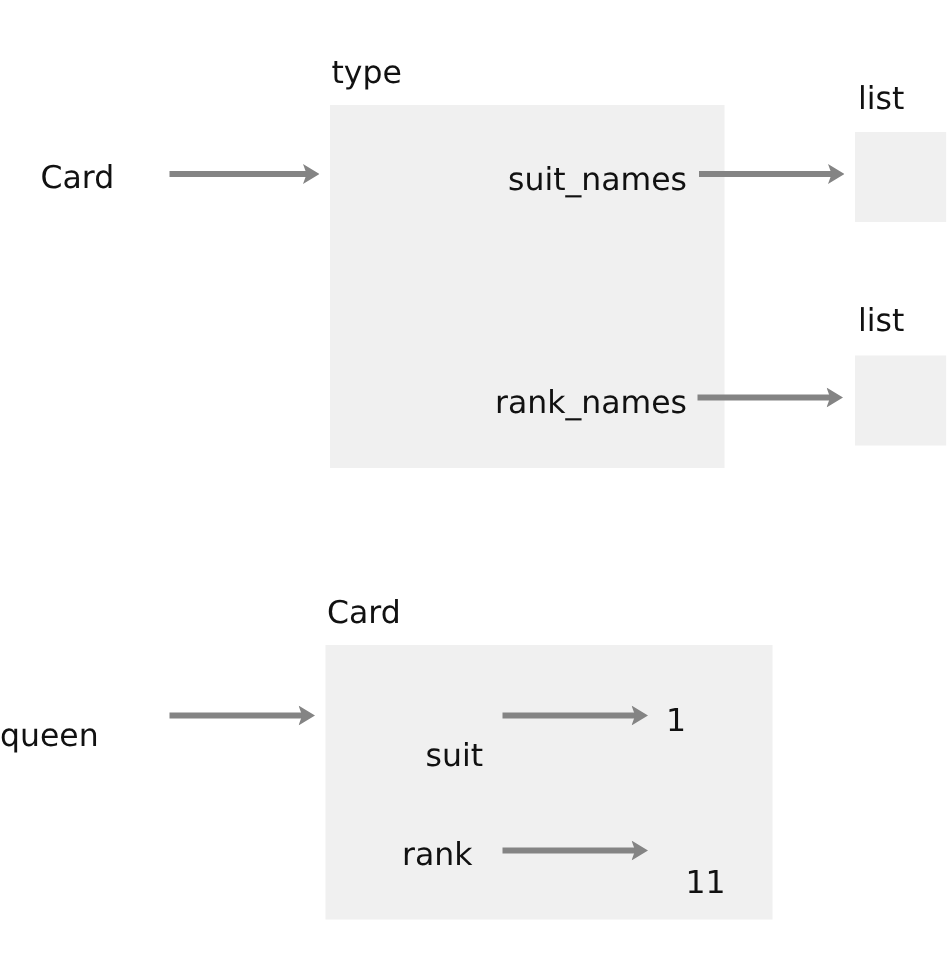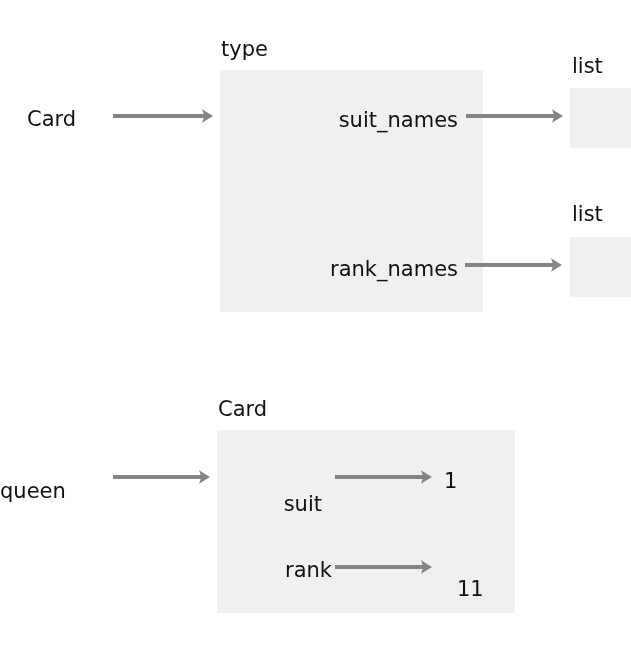--- a/index.html
+++ b/index.html
@@ -97,21 +97,21 @@
 
     <span class="vlabel r" style="right:309px;top:504px;">suit</span>
 
     <div class="arrow" style="left:335px;top:470px;width:97px;">
       <div class="shaft"></div>
       <div class="head"></div>
     </div>
 
     <span class="vlabel" style="left:444px;top:481px;">1</span>
 
-    <span class="vlabel r" style="right:299px;top:570px;margin-left:28px;">rank</span>
+    <span class="vlabel r" style="right:316px;top:570px;margin-left:28px;">rank</span>
 
     <div class="arrow" style="left:335px;top:560px;width:97px;">
       <div class="shaft"></div>
       <div class="head"></div>
     </div>
 
     <span class="vlabel" style="left:457px;top:570px;margin-top:19px;">11</span>
   </div>
 
 </div>

